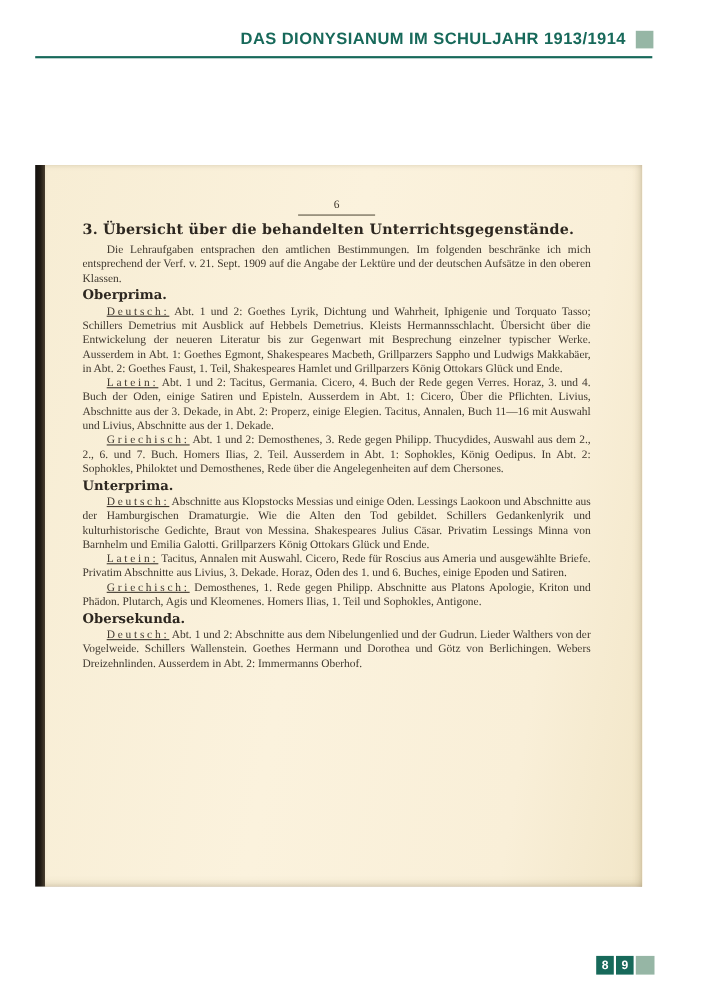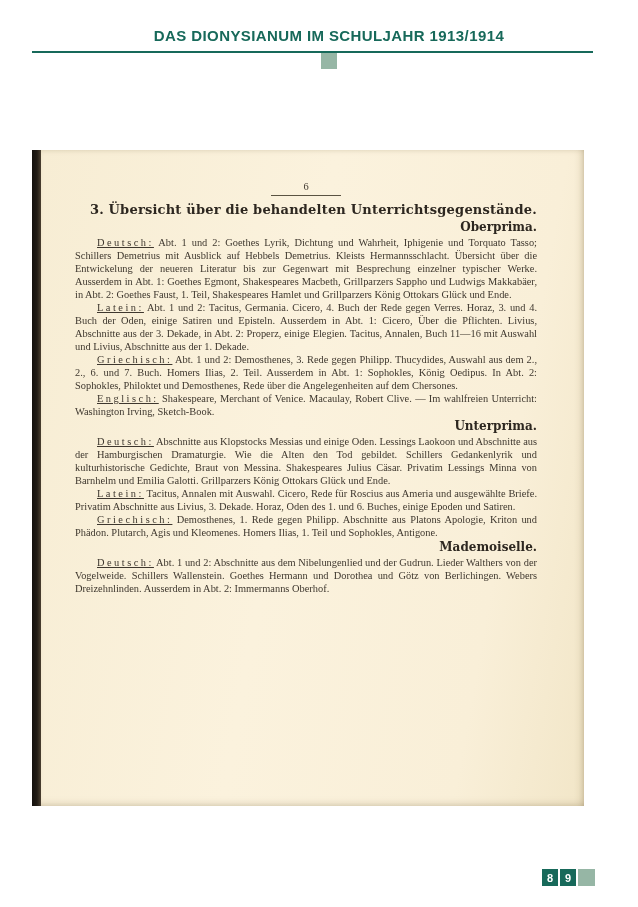--- a/index.html
+++ b/index.html
@@ -6,22 +6,22 @@
   html,body { width:638px; height:907px; }
   body {
     background:#ffffff;
     font-family:"Liberation Sans", sans-serif;
     position:relative;
     overflow:hidden;
   }
 
   
   .header-row {
-    position:absolute; top:27px; left:48px; width:562px;
-    display:flex; justify-content:flex-end; align-items:center; gap:9px;flex-direction:column;
+    position:absolute; top:27px; left:32px; width:562px;
+    display:flex; justify-content:flex-end; align-items:center; gap:9px;
   }
   .report-title {
     font-size:15px; font-weight:bold; color:#17695a;
     letter-spacing:0.4px; white-space:nowrap;
   }
   .header-square { width:16px; height:16px; background:#96b6a5; flex:0 0 auto; }
   .header-rule {
     position:absolute; top:51px; left:32px; width:561px; height:2px;
     background:#17695a;
   }
@@ -40,26 +40,26 @@
                 inset 0 4px 6px -5px rgba(110,90,50,0.25);
     padding:30px 47px 0 34px;
     overflow:hidden;
     font-family:"Liberation Serif", serif;
     font-size:10.4px; line-height:13px; color:#3e372e;
     text-align:justify;
   }
   .folio { text-align:center; text-indent:0; }
   .folio-rule { width:70px; height:1px; background:#5a5342; margin:2px auto 7px auto; }
   .scan-title {
-    text-align:right; font-family:"DejaVu Serif", serif;
+    text-align:left; font-family:"DejaVu Serif", serif;
     font-size:13px; font-weight:bold; color:#2d2720;
     margin:1px 0 5px 0; letter-spacing:0.2px;
   }
   .class-heading {
-    text-align:right; font-family:"DejaVu Serif", serif;
+    text-align:left; font-family:"DejaVu Serif", serif;
     font-size:12px; font-weight:bold; color:#2d2720; margin:2px 0 2px 0;
   }
   .para { text-indent:22px; }
   .subject { letter-spacing:2.5px;text-decoration:underline; }
 
   
   .pager {
     position:absolute; right:43px; bottom:21px;
     display:flex; gap:2px; align-items:center;
   }
@@ -85,33 +85,33 @@
 
 <div class="scan">
   <div class="binding"></div>
   <div class="scan-page">
 
     <div class="folio">6</div>
     <div class="folio-rule"></div>
 
     <div class="scan-title">3. Übersicht über die behandelten Unterrichtsgegenstände.</div>
 
+    <p class="para">Die Lehraufgaben entsprachen den amtlichen Bestimmungen.  Im folgenden beschränke ich mich entsprechend der Verf. v. 21. Sept. 1909 auf die Angabe der Lektüre und der deutschen Aufsätze in den oberen Klassen.</p>
 
     <div class="class-heading">Oberprima.</div>
     <p class="para"><span class="subject">Deutsch:</span> <span>Abt. 1 und 2: Goethes Lyrik, Dichtung und Wahrheit, Iphigenie und Torquato Tasso; Schillers Demetrius mit Ausblick auf Hebbels Demetrius.  Kleists Hermannsschlacht. Übersicht über die Entwickelung der neueren Literatur bis zur Gegenwart mit Besprechung einzelner typischer Werke.  Ausserdem in Abt. 1: Goethes Egmont, Shakespeares Macbeth, Grillparzers Sappho und Ludwigs Makkabäer, in Abt. 2: Goethes Faust, 1. Teil, Shakespeares Hamlet und Grillparzers König Ottokars Glück und Ende.</span></p>
     <p class="para"><span class="subject">Latein:</span> <span>Abt. 1 und 2: Tacitus, Germania.  Cicero, 4. Buch der Rede gegen Verres. Horaz, 3. und 4. Buch der Oden, einige Satiren und Episteln.  Ausserdem in Abt. 1: Cicero, Über die Pflichten.  Livius, Abschnitte aus der 3. Dekade, in Abt. 2: Properz, einige Elegien. Tacitus, Annalen, Buch 11—16 mit Auswahl und Livius, Abschnitte aus der 1. Dekade.</span></p>
     <p class="para"><span class="subject">Griechisch:</span> <span>Abt. 1 und 2: Demosthenes, 3. Rede gegen Philipp.  Thucydides, Auswahl aus dem 2., 2., 6. und 7. Buch. Homers Ilias, 2. Teil. Ausserdem in Abt. 1: Sophokles, König Oedipus.  In Abt. 2: Sophokles, Philoktet und Demosthenes, Rede über die Angelegenheiten auf dem Chersones.</span></p>
-    <p class="para"><span class="subject">Englisch:</span> <span>Shakespeare, Merchant of Venice.  Macaulay, Robert Clive.  —  Im wahlfreien Unterricht: Washington Irving, Sketch-Book.</span></p>
 
     <div class="class-heading">Unterprima.</div>
     <p class="para"><span class="subject">Deutsch:</span> <span>Abschnitte aus Klopstocks Messias und einige Oden.  Lessings Laokoon und Abschnitte aus der Hamburgischen Dramaturgie.  Wie die Alten den Tod gebildet.  Schillers Gedankenlyrik und kulturhistorische Gedichte, Braut von Messina. Shakespeares Julius Cäsar. Privatim Lessings Minna von Barnhelm und Emilia Galotti. Grillparzers König Ottokars Glück und Ende.</span></p>
     <p class="para"><span class="subject">Latein:</span> <span>Tacitus, Annalen mit Auswahl.  Cicero, Rede für Roscius aus Ameria und ausgewählte Briefe.  Privatim Abschnitte aus Livius, 3. Dekade.  Horaz, Oden des 1. und 6. Buches, einige Epoden und Satiren.</span></p>
     <p class="para"><span class="subject">Griechisch:</span> <span>Demosthenes, 1. Rede gegen Philipp.  Abschnitte aus Platons Apologie, Kriton und Phädon.  Plutarch, Agis und Kleomenes.  Homers Ilias, 1. Teil und Sophokles, Antigone.</span></p>
 
-    <div class="class-heading">Mademoiselle.</div>
+    <div class="class-heading">Obersekunda.</div>
     <p class="para"><span class="subject">Deutsch:</span> <span>Abt. 1 und 2: Abschnitte aus dem Nibelungenlied und der Gudrun.  Lieder Walthers von der Vogelweide.  Schillers Wallenstein.  Goethes Hermann und Dorothea und Götz von Berlichingen.  Webers Dreizehnlinden.  Ausserdem in Abt. 2: Immermanns Oberhof.</span></p>
 
   </div>
 </div>
 
 <div class="pager">
   <span class="page-box">8</span>
   <span class="page-box">9</span>
   <span class="page-box empty"></span>
 </div>

